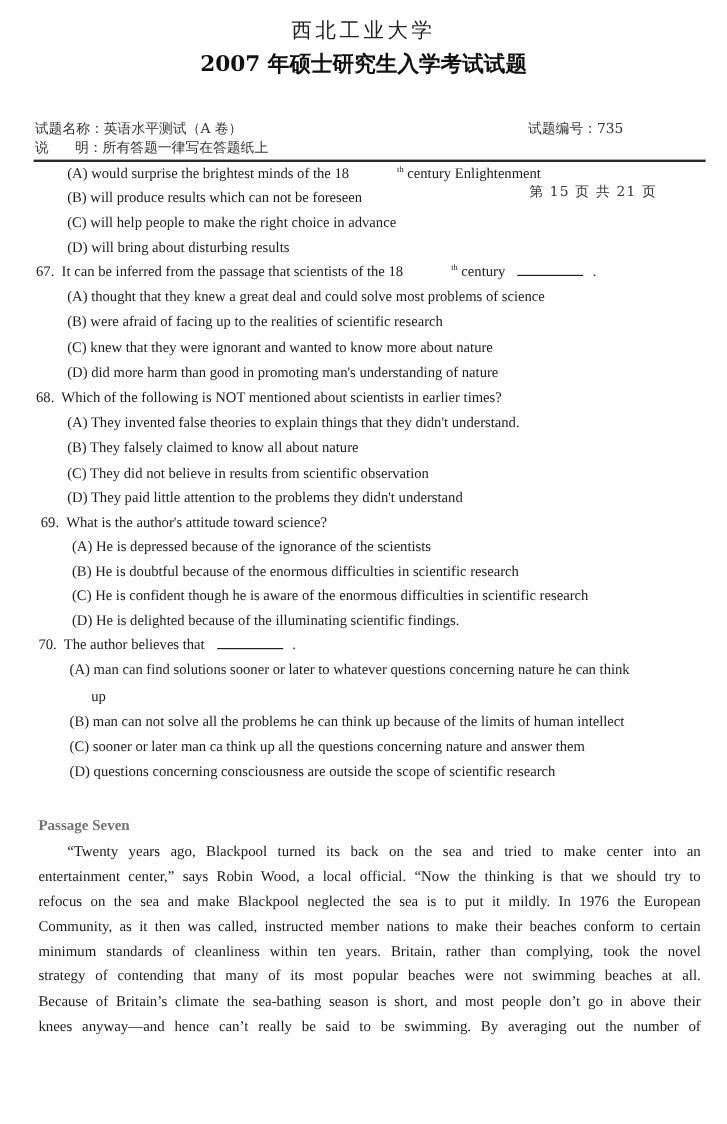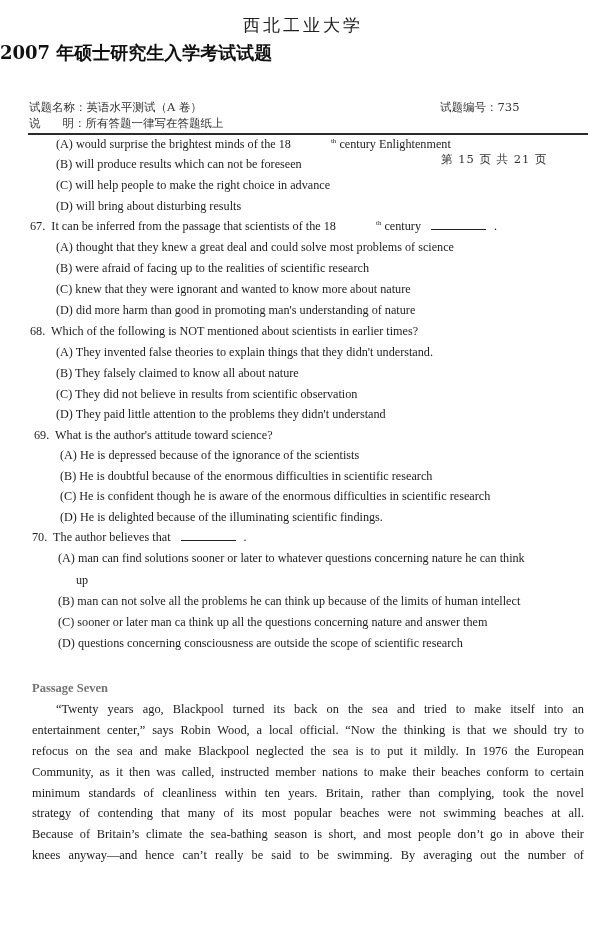--- a/index.html
+++ b/index.html
@@ -6,21 +6,21 @@
   body {
     width: 606px; height: 937px; position: relative; overflow: hidden;
     font-family: "Liberation Serif", "DejaVu Serif", serif;
     color: #1a1a1a;
   }
   .univ {
     position: absolute; top: 14px; left: 0; width: 606px; text-align: center;
     font-family: "DejaVu Serif", serif; font-size: 17px; letter-spacing: 3px; color: #222;
   }
   .exam-title {
-    position: absolute; top: 41px; left: 0; width: 606px; 
+    position: absolute; top: 41px; left: 0; width: 606px; text-align: center;
     font-family: "DejaVu Serif", serif; font-size: 18px; font-weight: bold; color: #111;
   }
   .meta { position: absolute; font-family: "DejaVu Serif", serif; font-size: 11.5px; color: #333; white-space: nowrap; }
   .meta-left-1 { top: 100px; left: 29px; }
   .meta-left-2 { top: 116px; left: 29px; }
   .meta-right-1 { top: 100px; left: 440px; }
   .meta-right-2 { top: 116px; left: 441px; letter-spacing: 1px; margin-top: 36px; }
   .meta .lbl-gap { display: inline-block; width: 22px; }
   .rule {
     position: absolute; top: 133px; left: 28px; width: 560px; height: 2px;
@@ -104,21 +104,21 @@
   <span>70.</span>&nbsp; <span>The author believes that</span><span class="blank"></span><span class="dot">.</span>
 </div>
 <div class="line opt" style="top:551px; left:58px"><span>(A)</span> <span>man can find solutions sooner or later to whatever questions concerning nature he can think</span></div>
 <div class="line opt2" style="top:573px">up</div>
 <div class="line opt" style="top:594px; left:58px"><span>(B)</span> <span>man can not solve all the problems he can think up because of the limits of human intellect</span></div>
 <div class="line opt" style="top:615px; left:58px"><span>(C)</span> <span>sooner or later man ca think up all the questions concerning nature and answer them</span></div>
 <div class="line opt" style="top:636px; left:58px"><span>(D)</span> <span>questions concerning consciousness are outside the scope of scientific research</span></div>
 
 <div class="passage-title">Passage Seven</div>
 <div class="para" style="top:699px">
-  <span class="pl indent">“Twenty years ago, Blackpool turned its back on the sea and tried to make itself into an</span>
+  <span class="pl indent">“Twenty years ago, Blackpool turned its back on the sea and tried to make center into an</span>
   <span class="pl">entertainment center,” says Robin Wood, a local official. “Now the thinking is that we should try to</span>
   <span class="pl">refocus on the sea and make Blackpool neglected the sea is to put it mildly. In 1976 the European</span>
   <span class="pl">Community, as it then was called, instructed member nations to make their beaches conform to certain</span>
   <span class="pl">minimum standards of cleanliness within ten years. Britain, rather than complying, took the novel</span>
   <span class="pl">strategy of contending that many of its most popular beaches were not swimming beaches at all.</span>
   <span class="pl">Because of Britain’s climate the sea-bathing season is short, and most people don’t go in above their</span>
   <span class="pl">knees anyway—and hence can’t really be said to be swimming. By averaging out the number of</span>
 </div>
 
 </body></html>

